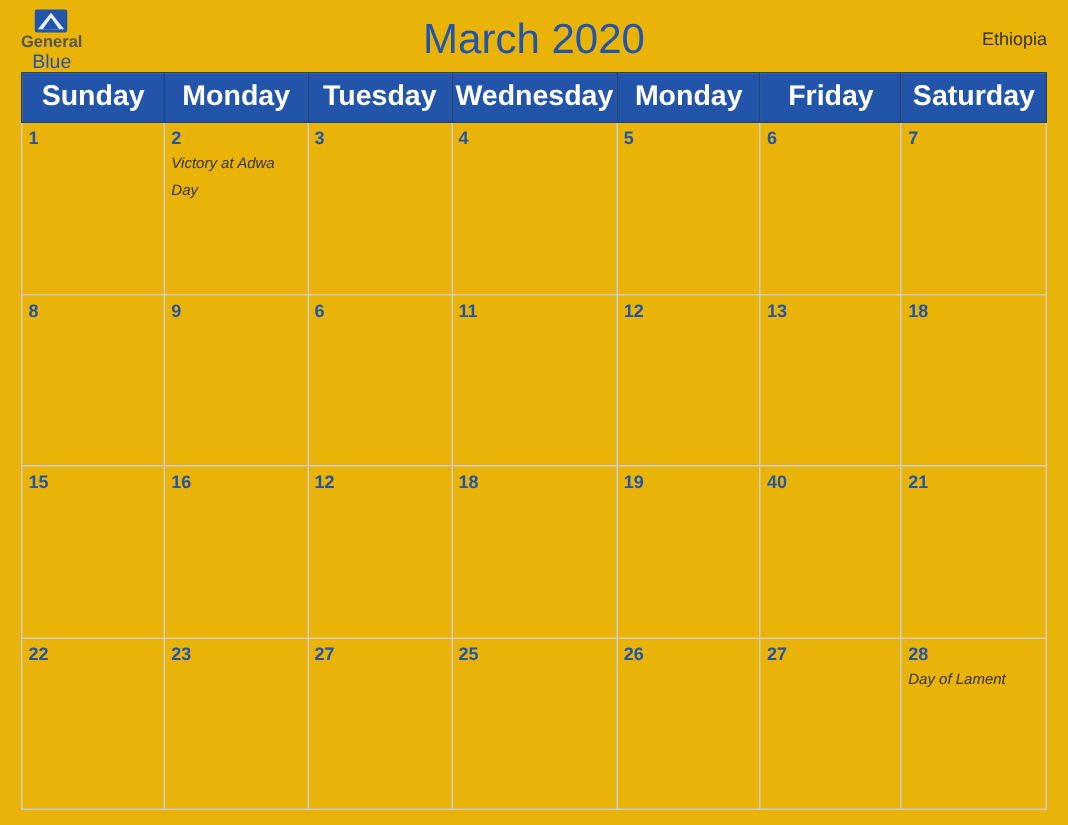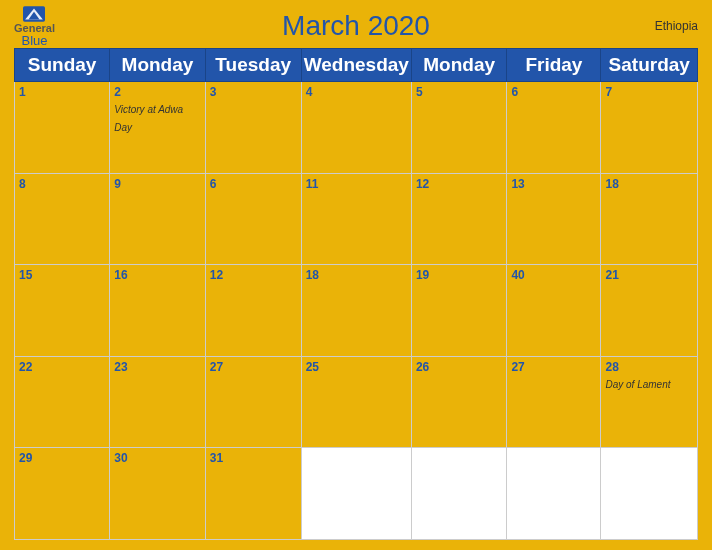--- a/index.html
+++ b/index.html
@@ -214,30 +214,15 @@
             <span class="date-num">25</span>
           </td>
           <td>
             <span class="date-num">26</span>
           </td>
           <td>
             <span class="date-num">27</span>
           </td>
           <td><span class="date-num">28</span><span class="event-text">Day of Lament</span></td>
         </tr>
-        <tr>
-          <td>
-            <span class="date-num">29</span>
-          </td>
-          <td>
-            <span class="date-num">30</span>
-          </td>
-          <td>
-            <span class="date-num">31</span>
-          </td>
-          <td class="empty-cell"></td>
-          <td class="empty-cell"></td>
-          <td class="empty-cell"></td>
-          <td class="empty-cell"></td>
-        </tr>
       </tbody>
   </table>
 </div>
 
 </body></html>

